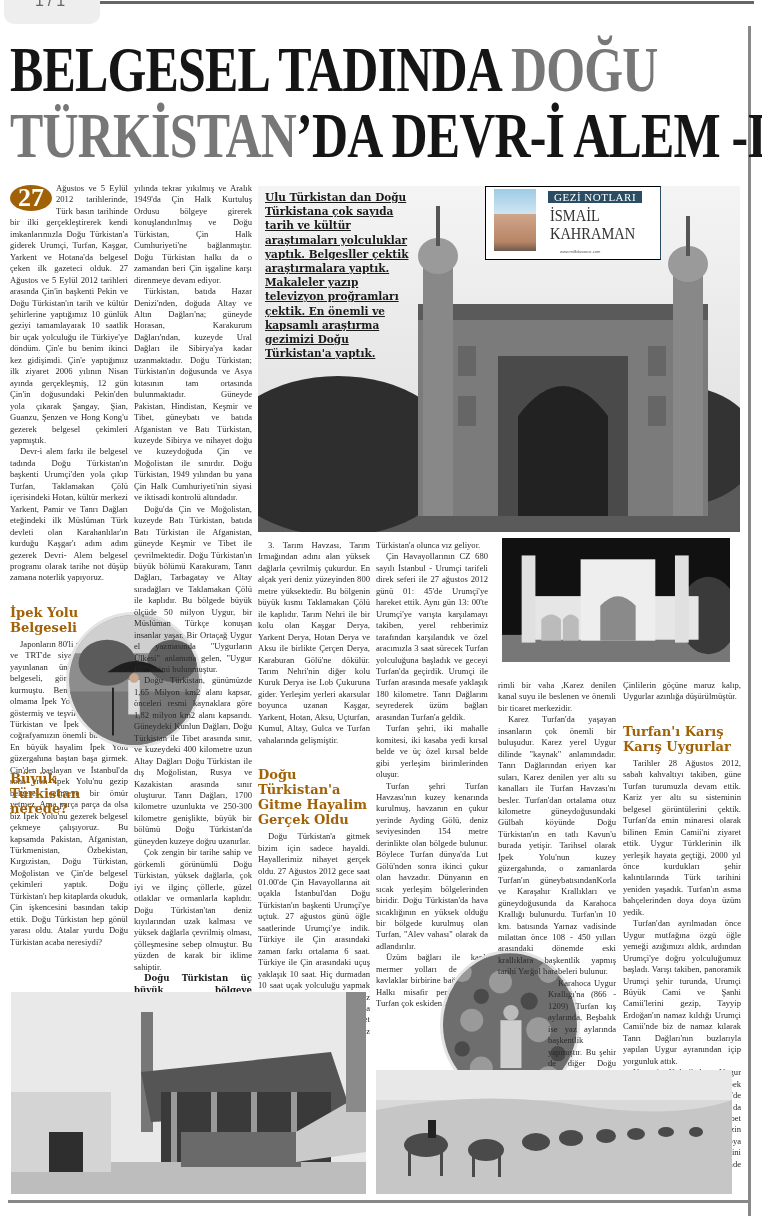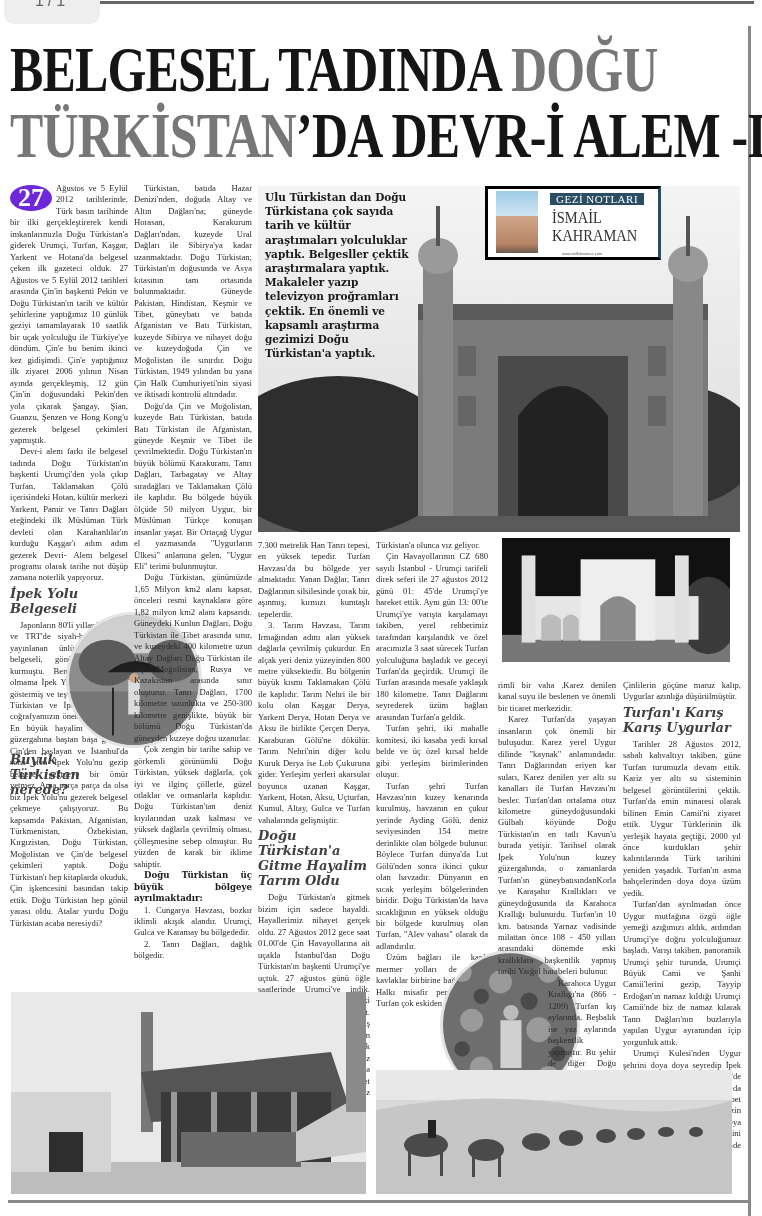--- a/index.html
+++ b/index.html
@@ -12,31 +12,31 @@
   .bottom-rule { position: absolute; left: 8px; right: 11px; top: 1200px; height: 3px; background: #888; }
 
   .headline { position: absolute; left: 10px; top: 38px; width: 730px; font-family: "Liberation Serif", serif; font-size: 64px; line-height: 64px; letter-spacing: -1px; transform: scaleX(0.78); transform-origin: left top; white-space: nowrap; }
   .headline .line { display: block; height: 66px; }
   .headline .dark { color: #151515; }
   .headline .grey { color: #777777; }
   .headline .line1 { width: 935px; }
 
   .col { position: absolute; font-family: "Liberation Serif", serif; font-size: 8.6px; line-height: 11.45px; color: #2a2a2a; text-align: justify; }
   .col p { text-indent: 10px; margin-bottom: 0; }
-  .col h3 { font-family: "DejaVu Serif", serif; font-weight: bold; font-size: 13px; line-height: 15px; color: #404040; margin: 2px 0 4px; text-align: left; font-style: italic; }
+  .col h3 { font-family: "DejaVu Serif", serif; font-weight: bold; font-size: 13px; line-height: 15px; color: #a16207; margin: 21px 0 4px; text-align: left; }
   .col h4 { font-family: "DejaVu Serif", serif; font-weight: bold; font-size: 8.6px; line-height: 11.45px; color: #1a1a1a; text-indent: 10px; }
 
-  .dropcap { float: left; width: 42px; height: 26px; border-radius: 50%; background: #6d28d9; color: #fff; font-family: "Liberation Serif", serif; font-weight: bold; font-size: 26px; line-height: 26px; text-align: center; margin: 2px 4px 0 0; }
+  .dropcap { float: left; width: 42px; height: 26px; border-radius: 50%; background: #a16207; color: #fff; font-family: "Liberation Serif", serif; font-weight: bold; font-size: 26px; line-height: 26px; text-align: center; margin: 2px 4px 0 0; }
 
   .photo { position: absolute; overflow: hidden; }
   .photo svg { width: 100%; height: 100%; display: block; }
 
-  .quote { position: absolute; left: 265px; top: 190px; width: 150px; font-family: "DejaVu Serif", serif; font-weight: bold; font-size: 10.5px; line-height: 14.2px; color: #1a1a1a; }
-
-  .byline { position: absolute; left: 485px; top: 186px; width: 176px; height: 74px; background: #ffffff; border: 3px solid #000000; border-right-color: #2b4d63; }
+  .quote { position: absolute; left: 265px; top: 190px; width: 150px; font-family: "DejaVu Serif", serif; font-weight: bold; font-size: 10.5px; line-height: 14.2px; color: #1a1a1a; text-decoration: underline; }
+
+  .byline { position: absolute; left: 485px; top: 186px; width: 176px; height: 74px; background: #ffffff; border: 1px solid #000000; border-right-color: #2b4d63; }
   .byline .pic { position: absolute; left: 8px; top: 2px; width: 42px; height: 62px; background: linear-gradient(180deg,#9ecbe5 0%,#cfe5f2 40%,#cfa58a 41%,#b88566 85%,#6d5a4d 100%); }
   .byline .tag { position: absolute; left: 62px; top: 4px; background: #2b4d63; color: #fff; font-family: "Liberation Serif", serif; font-size: 11px; padding: 0 6px; letter-spacing: 0.5px; }
   .byline .name { position: absolute; left: 64px; top: 20px; font-family: "Liberation Serif", serif; font-size: 17px; line-height: 18px; color: #333; transform: scaleX(0.85); transform-origin: left top; }
   .byline .url { position: absolute; left: 74px; top: 62px; font-family: "Liberation Sans", sans-serif; font-size: 4px; color: #555; }
 </style>
 </head>
 <body>
 
 <div class="page-badge">1/1</div>
 <div class="top-rule"></div>
@@ -123,33 +123,33 @@
     <circle cx="68" cy="66" r="5" fill="#c9a88e"></circle>
     <rect x="45" y="76" width="2" height="50" fill="#222"></rect>
   </svg>
 </div>
 
 <div class="col" style="left:10px; top:750px; width:118px;">
   <h3>Büyük Türkistan nerede?</h3>
 </div>
 
 <div class="col" style="left:134px; top:183px; width:118px;">
+  <p style="text-indent:0">yılında tekrar yıkılmış ve Aralık 1949'da Çin Halk Kurtuluş Ordusu bölgeye girerek konuşlandırılmış ve Doğu Türkistan, Çin Halk Cumhuriyeti'ne bağlanmıştır. Doğu Türkistan halkı da o zamandan beri Çin işgaline karşı direnmeye devam ediyor.</p>
   <p>Türkistan, batıda Hazar Denizi'nden, doğuda Altay ve Altın Dağları'na; güneyde Horasan, Karakurum Dağları'ndan, kuzeyde Ural Dağları ile Sibirya'ya kadar uzanmaktadır. Doğu Türkistan; Türkistan'ın doğusunda ve Asya kıtasının tam ortasında bulunmaktadır. Güneyde Pakistan, Hindistan, Keşmir ve Tibet, güneybatı ve batıda Afganistan ve Batı Türkistan, kuzeyde Sibirya ve nihayet doğu ve kuzeydoğuda Çin ve Moğolistan ile sınırdır. Doğu Türkistan, 1949 yılından bu yana Çin Halk Cumhuriyeti'nin siyasi ve iktisadi kontrolü altındadır.</p>
   <p>Doğu'da Çin ve Moğolistan, kuzeyde Batı Türkistan, batıda Batı Türkistan ile Afganistan, güneyde Keşmir ve Tibet ile çevrilmektedir. Doğu Türkistan'ın büyük bölümü Karakuram, Tanrı Dağları, Tarbagatay ve Altay sıradağları ve Taklamakan Çölü ile kaplıdır. Bu bölgede büyük ölçüde 50 milyon Uygur, bir Müslüman Türkçe konuşan insanlar yaşar. Bir Ortaçağ Uygur el yazmasında "Uygurların Ülkesi" anlamına gelen, "Uygur Eli" terimi bulunmuştur.</p>
   <p>Doğu Türkistan, günümüzde 1,65 Milyon km2 alanı kapsar, önceleri resmi kaynaklara göre 1,82 milyon km2 alanı kapsarıdı. Güneydeki Kunlun Dağları, Doğu Türkistan ile Tibet arasında sınır, ve kuzeydeki 400 kilometre uzun Altay Dağları Doğu Türkistan ile dış Moğolistan, Rusya ve Kazakistan arasında sınır oluşturur. Tanrı Dağları, 1700 kilometre uzunlukta ve 250-300 kilometre genişlikte, büyük bir bölümü Doğu Türkistan'da güneyden kuzeye doğru uzanırlar.</p>
   <p>Çok zengin bir tarihe sahip ve görkemli görünümlü Doğu Türkistan, yüksek dağlarla, çok iyi ve ilginç çöllerle, güzel otlaklar ve ormanlarla kaplıdır. Doğu Türkistan'tan deniz kıyılarından uzak kalması ve yüksek dağlarla çevrilmiş olması, çölleşmesine sebep olmuştur. Bu yüzden de karak bir iklime sahiptir.</p>
   <h4>Doğu Türkistan üç büyük bölgeye ayrılmaktadır:</h4>
   <p>1. Cungarya Havzası, bozkır iklimli akışık alandır. Urumçi, Gulca ve Karamay bu bölgededir.</p>
   <p>2. Tanrı Dağları, dağlık bölgedir.</p>
 </div>
 
 <div class="col" style="left:258px; top:540px; width:112px;">
-  <p style="text-indent:0">7.300 metrelik Han Tanrı tepesi, en yüksek tepedir. Turfan Havzası'da bu bölgede yer almaktadır. Yanan Dağlar, Tanrı Dağlarının silsilesinde çorak bir, aşınmış, kırmızı kumtaşlı tepelerdir.</p>
   <p>3. Tarım Havzası, Tarım Irmağından adını alan yüksek dağlarla çevrilmiş çukurdur. En alçak yeri deniz yüzeyinden 800 metre yüksektedir. Bu bölgenin büyük kısmı Taklamakan Çölü ile kaplıdır. Tarım Nehri ile bir kolu olan Kaşgar Derya, Yarkent Derya, Hotan Derya ve Aksu ile birlikte Çerçen Derya, Karaburan Gölü'ne dökülür. Tarım Nehri'nin diğer kolu Kuruk Derya ise Lob Çukuruna gider. Yerleşim yerleri akarsular boyunca uzanan Kaşgar, Yarkent, Hotan, Aksu, Uçturfan, Kumul, Altay, Gulca ve Turfan vahalarında gelişmiştir.</p>
-  <h3>Doğu Türkistan'a Gitme Hayalim Tarım Oldu</h3>
+  <h3>Doğu Türkistan'a Gitme Hayalim Gerçek Oldu</h3>
   <p>Doğu Türkistan'a gitmek bizim için sadece hayaldi. Hayallerimiz nihayet gerçek oldu. 27 Ağustos 2012 gece saat 01.00'de Çin Havayollarına ait uçakla İstanbul'dan Doğu Türkistan'ın başkenti Urumçi'ye uçtuk. 27 ağustos günü öğle saatlerinde Urumçi'ye indik. Türkiye ile Çin arasındaki zaman farkı ortalama 6 saat. Türkiye ile Çin arasındaki uçuş yaklaşık 10 saat. Hiç durmadan 10 saat uçak yolculuğu yapmak hem sıkıcı hem de biraz ürkütücü ve korkutucu. Ama yolculuk, kültür ve medeniyet coğrafyamız, gönüller diyarımız Doğu</p>
 </div>
 
 <div class="col" style="left:376px; top:540px; width:112px;">
   <p style="text-indent:0">Türkistan'a olunca vız geliyor.</p>
   <p>Çin Havayollarının CZ 680 sayılı İstanbul - Urumçi tarifeli direk seferi ile 27 ağustos 2012 günü 01: 45'de Urumçi'ye hareket ettik. Aynı gün 13: 00'te Urumçi'ye varışta karşılamayı takiben, yerel rehberimiz tarafından karşılandık ve özel aracımızla 3 saat sürecek Turfan yolculuğuna başladık ve geceyi Turfan'da geçirdik. Urumçi ile Turfan arasında mesafe yaklaşık 180 kilometre. Tanrı Dağlarını seyrederek üzüm bağları arasından Turfan'a geldik.</p>
   <p>Turfan şehri, iki mahalle komitesi, iki kasaba yedi kırsal belde ve üç özel kırsal belde gibi yerleşim birimlerinden oluşur.</p>
   <p>Turfan şehri Turfan Havzası'nın kuzey kenarında kurulmuş, havzanın en çukur yerinde Ayding Gölü, deniz seviyesinden 154 metre derinlikte olan bölgede bulunur. Böylece Turfan dünya'da Lut Gölü'nden sonra ikinci çukur olan havzadır. Dünyanın en sıcak yerleşim bölgelerinden biridir. Doğu Türkistan'da hava sıcaklığının en yüksek olduğu bir bölgede kurulmuş olan Turfan, "Alev vahası" olarak da adlandırılır.</p>
   <p>Üzüm bağları ile kaplı mermer yolları de bütün kavlaklar birbirine bağlanmıştır. Halkı misafir perverdirlerdir. Turfan çok eskiden beri çok ve-</p>
 </div>

